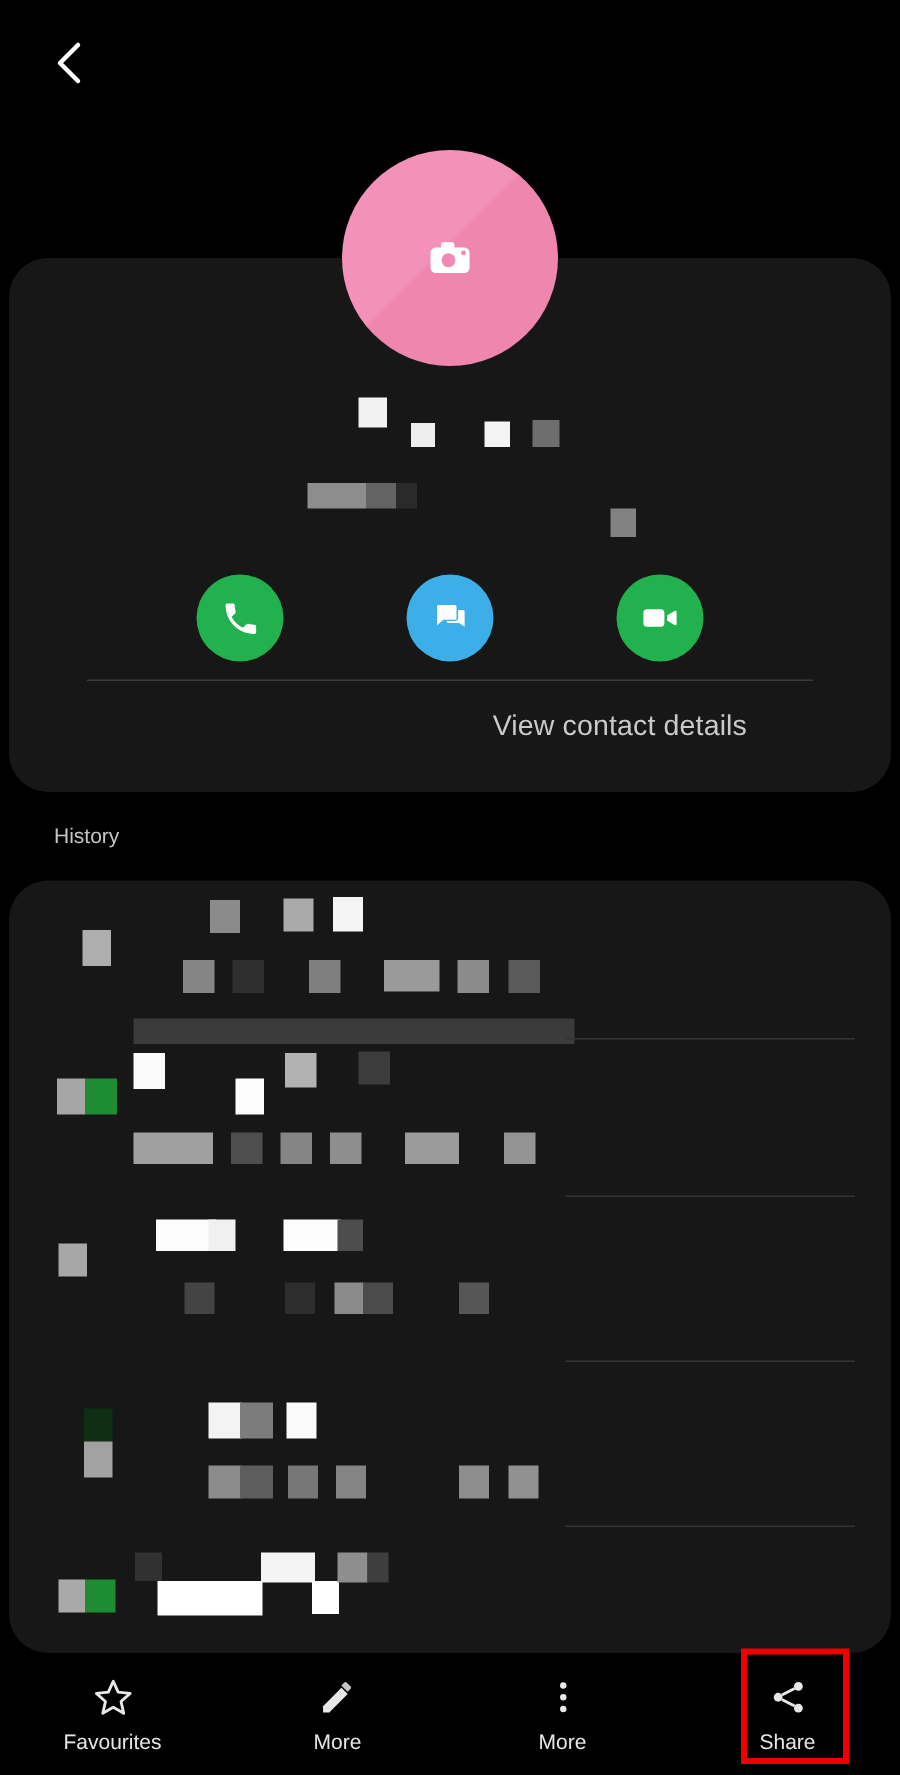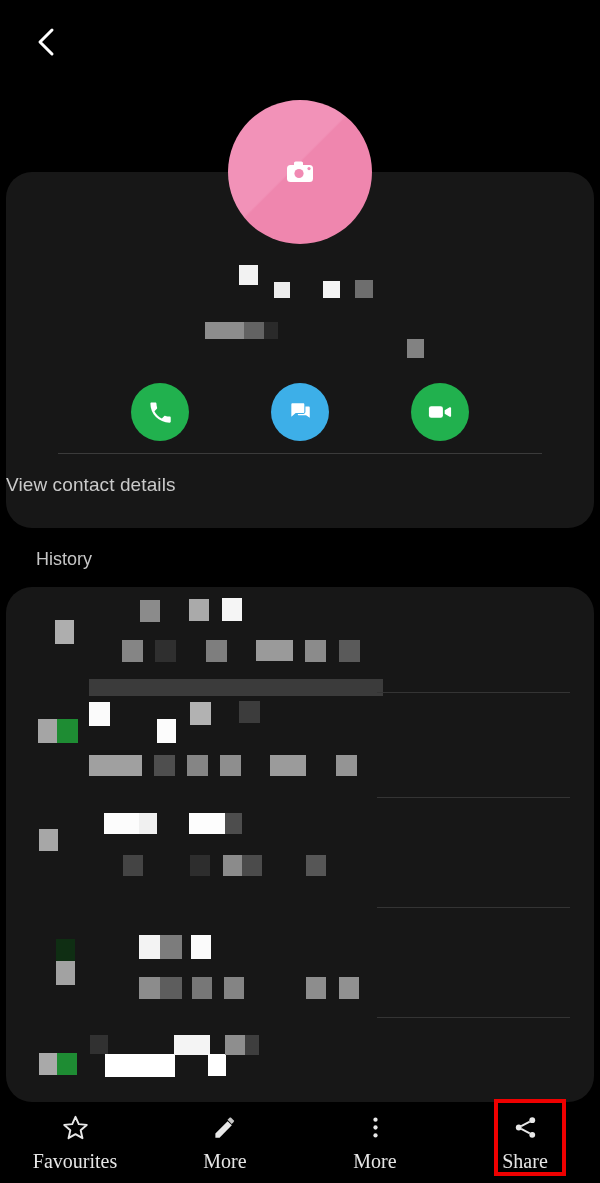--- a/index.html
+++ b/index.html
@@ -85,31 +85,31 @@
   .card-divider {
     position: absolute;
     left: 52px; top: 281px;
     width: 484px; height: 1px;
     background: #3b3b3b;
   }
   .view-details {
     position: absolute;
     left: 0; top: 302px;
     width: 492px;
-    text-align: left;
+    text-align: right;
     font-size: 19px;
     color: #cacaca;
     letter-spacing: .1px;
   }
 
   
   .history-label {
     position: absolute;
     left: 36px; top: 549px;
-    font-size: 18px;
+    font-size: 14px;
     color: #c6c6c6;
   }
   .history-card {
     position: absolute;
     left: 6px; top: 587px;
     width: 588px; height: 515px;
     background: #171717;
     border-radius: 26px;
     overflow: hidden;
   }
@@ -134,21 +134,21 @@
     flex: 1 1 0;
     display: flex;
     flex-direction: column;
     align-items: center;
     justify-content: center;
     gap: 7px;
     position: relative;
   }
   .nav-icon { height: 30px; display: flex; align-items: center; justify-content: center; }
   .nav-icon svg { display: block; }
-  .nav-label { font-size: 20px; color: #e6e6e6; font-family: Liberation Serif, serif; }
+  .nav-label { font-size: 14px; color: #e6e6e6; }
 
   .highlight-box {
     position: absolute;
     left: 494px; top: 1099px;
     width: 72px; height: 77px;
     border: 4px solid #ef0000;
     box-sizing: border-box;
     z-index: 30;
     pointer-events: none;
   }

